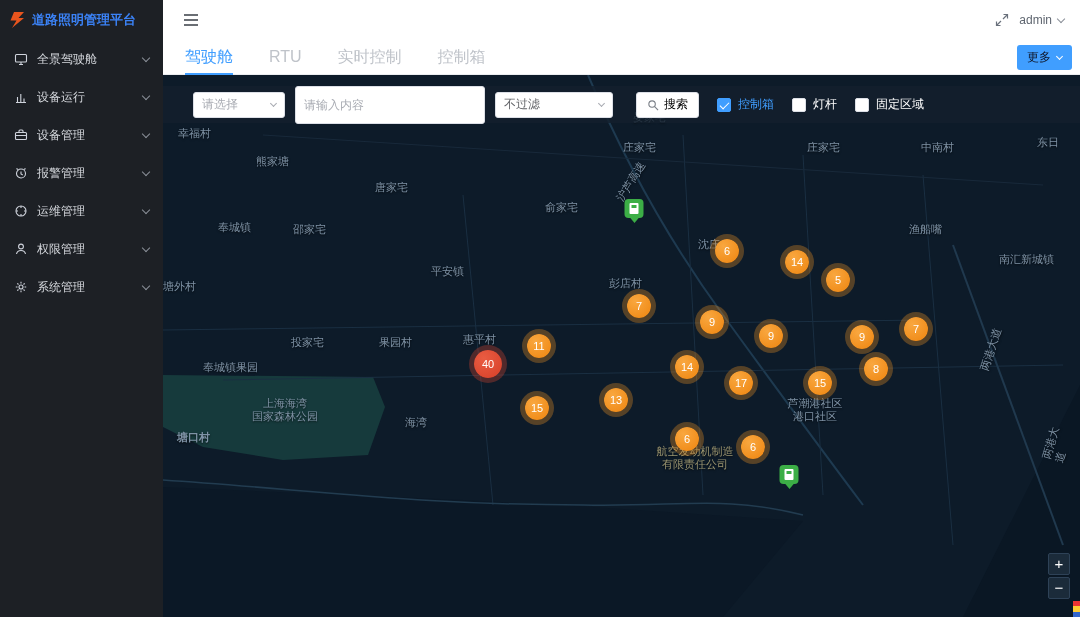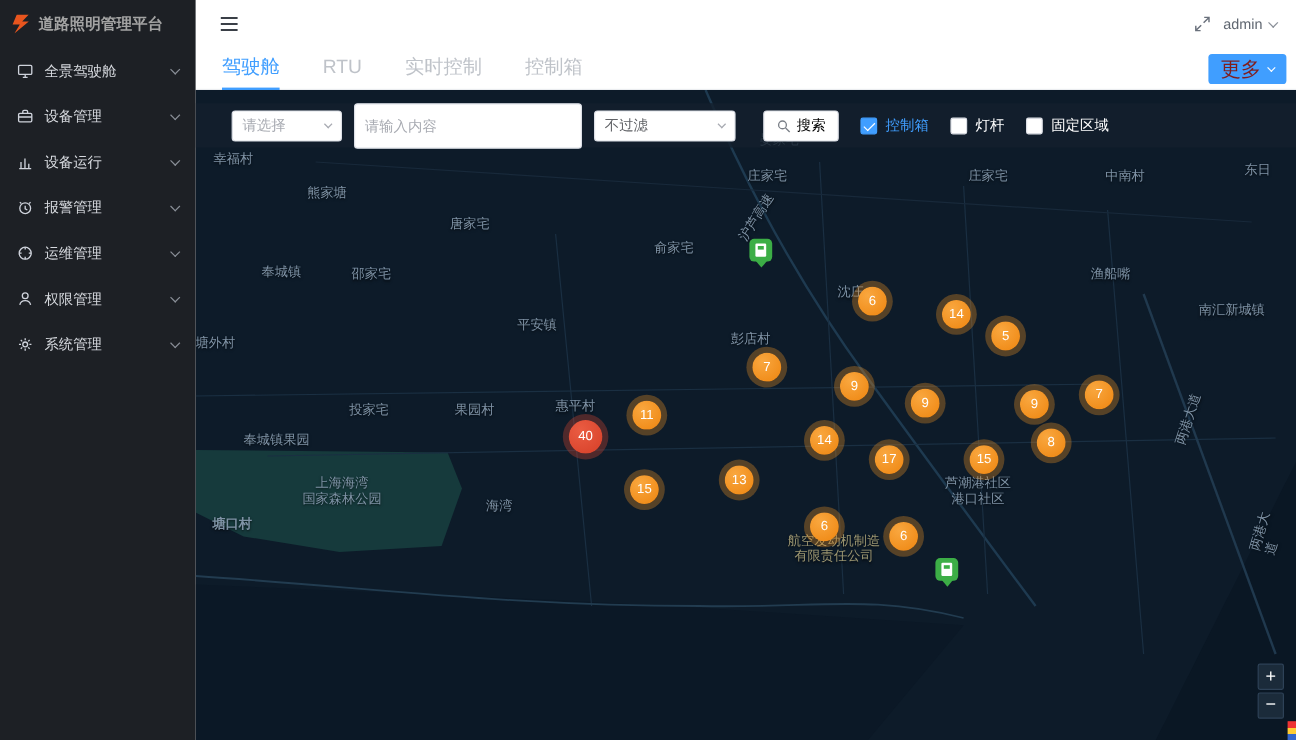--- a/index.html
+++ b/index.html
@@ -2,39 +2,39 @@
 <html><head>
 <meta charset="utf-8">
 <style>
   * { box-sizing: border-box; margin: 0; padding: 0; }
   html,body { width:1080px; height:617px; overflow:hidden; font-family:"Liberation Sans", sans-serif; background:#fff; }
 
   
   .sidebar { position:absolute; left:0; top:0; width:163px; height:617px; background:#1d2025; z-index:30; }
   .logo-row { height:40px; display:flex; align-items:center; padding:0 10px; gap:6px; }
   .logo-mark { width:16px; height:16px; flex:0 0 auto; }
-  .logo-title { color:#a3a3a3; font-size:13px; font-weight:bold; white-space:nowrap; }
+  .logo-title { color:#3b82f6; font-size:13px; font-weight:bold; white-space:nowrap; }
   .side-item { height:38px; display:flex; align-items:center; padding:0 14px; gap:9px; color:#d6d9de; font-size:12px; cursor:pointer; }
   .s-icon { width:14px; height:14px; display:flex; align-items:center; justify-content:center; }
   .s-label { flex:1; }
   .chev { width:6px; height:6px; border-right:1px solid #8a8f98; border-bottom:1px solid #8a8f98; transform:rotate(45deg); margin-top:-3px; }
 
   
   .header { position:absolute; left:163px; top:0; right:0; height:40px; background:#fff; display:flex; align-items:center; padding:0 16px 0 20px; }
   .hamburger { width:16px; height:14px; cursor:pointer; }
   .header-right { margin-left:auto; display:flex; align-items:center; gap:10px; color:#5f6670; font-size:12px; }
   .fullscreen { width:14px; height:14px; cursor:pointer; }
   .user-wrap { display:flex; align-items:center; gap:6px; cursor:pointer; }
   .chev-gray { width:6px; height:6px; border-right:1px solid #8a8f98; border-bottom:1px solid #8a8f98; transform:rotate(45deg); margin-top:-3px; }
 
   
   .tabbar { position:absolute; left:163px; top:40px; right:0; height:35px; background:#fff; border-bottom:1px solid #ebedf0; display:flex; align-items:center; padding-left:22px; }
   .tab { font-size:16px; color:#bfc3c9; margin-right:36px; height:35px; line-height:33px; cursor:pointer; }
   .tab.active { color:#409eff; border-bottom:2px solid #409eff; }
-  .more-btn { position:absolute; right:8px; top:5px; background:#409eff; color:#7f1d1d; font-size:17px; border:none; border-radius:3px; height:25px; padding:0 10px; display:flex; align-items:center; gap:6px; cursor:pointer; }
+  .more-btn { position:absolute; right:8px; top:5px; background:#409eff; color:#0f172a; font-size:12px; border:none; border-radius:3px; height:25px; padding:0 10px; display:flex; align-items:center; gap:6px; cursor:pointer; }
   .chev-white { width:5px; height:5px; border-right:1px solid #fff; border-bottom:1px solid #fff; transform:rotate(45deg); margin-top:-2px; }
 
   
   .map { position:absolute; left:163px; top:75px; right:0; bottom:0; background:#0d1b29; overflow:hidden; }
   .map svg.roads { position:absolute; left:0; top:0; }
   .map-label { position:absolute; font-size:11px; color:#7f93a6; white-space:pre-line; text-shadow:0 1px 2px rgba(0,0,0,.7); line-height:13px; pointer-events:none; }
   .map-label.center { transform:translateX(-50%); text-align:center; }
   .cluster { position:absolute; width:24px; height:24px; border-radius:50%; background:radial-gradient(circle at 35% 30%, #f9a73f, #ee850f); box-shadow:0 0 0 5px rgba(243,148,36,.32); color:#fff; font-size:11px; display:flex; align-items:center; justify-content:center; transform:translate(-50%,-50%); cursor:pointer; }
   .cluster.red { width:28px; height:28px; background:radial-gradient(circle at 35% 30%, #ea5c42, #d63f28); box-shadow:0 0 0 5px rgba(225,72,50,.32); }
   .pin { position:absolute; width:19px; height:19px; background:#3cae46; border-radius:4px; transform:translate(-50%,-100%); display:flex; align-items:center; justify-content:center; cursor:pointer; }
@@ -83,34 +83,34 @@
             <rect x="1.5" y="2.5" width="11" height="7.5" rx="1"></rect>
             <path d="M5 12.5h4M7 10v2.5"></path>
           </svg>
         </span>
         <span class="s-label">全景驾驶舱</span>
         <span class="chev"></span>
       </div>
       <div class="side-item">
         <span class="s-icon">
           <svg width="14" height="14" viewBox="0 0 14 14" fill="none" stroke="#cfd3dc" stroke-width="1.1">
+            <path d="M2 12.5h10M3.5 12.5V7M6.8 12.5V4M10 12.5V8.5"></path>
+          </svg>
+        </span>
+        <span class="s-label">设备运行</span>
+        <span class="chev"></span>
+      </div>
+      <div class="side-item">
+        <span class="s-icon">
+          <svg width="14" height="14" viewBox="0 0 14 14" fill="none" stroke="#cfd3dc" stroke-width="1.1">
             <rect x="1.5" y="4.5" width="11" height="7" rx="1"></rect>
             <path d="M5 4.5V3a1 1 0 011-1h2a1 1 0 011 1v1.5M1.5 7.5h11"></path>
           </svg>
         </span>
         <span class="s-label">设备管理</span>
-        <span class="chev"></span>
-      </div>
-      <div class="side-item">
-        <span class="s-icon">
-          <svg width="14" height="14" viewBox="0 0 14 14" fill="none" stroke="#cfd3dc" stroke-width="1.1">
-            <path d="M2 12.5h10M3.5 12.5V7M6.8 12.5V4M10 12.5V8.5"></path>
-          </svg>
-        </span>
-        <span class="s-label">设备运行</span>
         <span class="chev"></span>
       </div>
       <div class="side-item">
         <span class="s-icon">
           <svg width="14" height="14" viewBox="0 0 14 14" fill="none" stroke="#cfd3dc" stroke-width="1.1">
             <circle cx="7" cy="7.5" r="4.5"></circle>
             <path d="M7 5.5v2.5l1.8 1M2.5 2.5l1.3 1M11.5 2.5l-1.3 1"></path>
           </svg>
         </span>
         <span class="s-label">报警管理</span>

